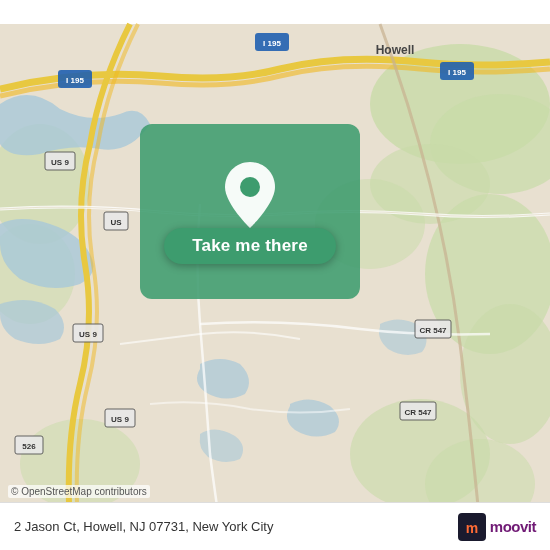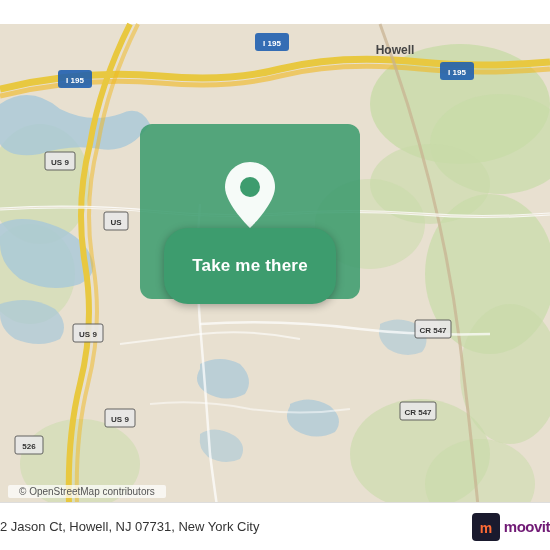--- a/index.html
+++ b/index.html
@@ -44,38 +44,38 @@
       height: 70px;
       pointer-events: none;
       margin-bottom: -2px;
     }
 
     #take-me-there-btn {
       background-color: #3d9c6e;
       color: white;
       border: none;
       border-radius: 24px;
-      padding: 28px 28px;
+      padding: 8px 28px;
       font-size: 17px;
       font-weight: 600;
       cursor: pointer;
       pointer-events: all;
       white-space: nowrap;
       box-shadow: 0 2px 8px rgba(0,0,0,0.3);
       letter-spacing: 0.2px;
     }
 
     
     #bottom-bar {
       position: absolute;
       bottom: 0;
       left: 0;
       right: 0;
       background: white;
-      padding: 10px 0;
+      padding: 10px 14px;
       display: flex;
       align-items: center;
       justify-content: space-between;
       border-top: 1px solid #ddd;
       height: 48px;
     }
 
     #address-text {
       font-size: 13px;
       color: #333;
@@ -101,21 +101,21 @@
     }
 
     
     #attribution {
       position: absolute;
       bottom: 52px;
       left: 8px;
       font-size: 10px;
       color: #555;
       background: rgba(255,255,255,0.7);
-      padding: 1px 11px;
+      padding: 1px 3px;
       border-radius: 2px;
     }
   </style>
 </head>
 <body>
 
 <div id="map-container">
 
   <svg id="map-svg" viewBox="0 0 550 502" xmlns="http://www.w3.org/2000/svg">
 

